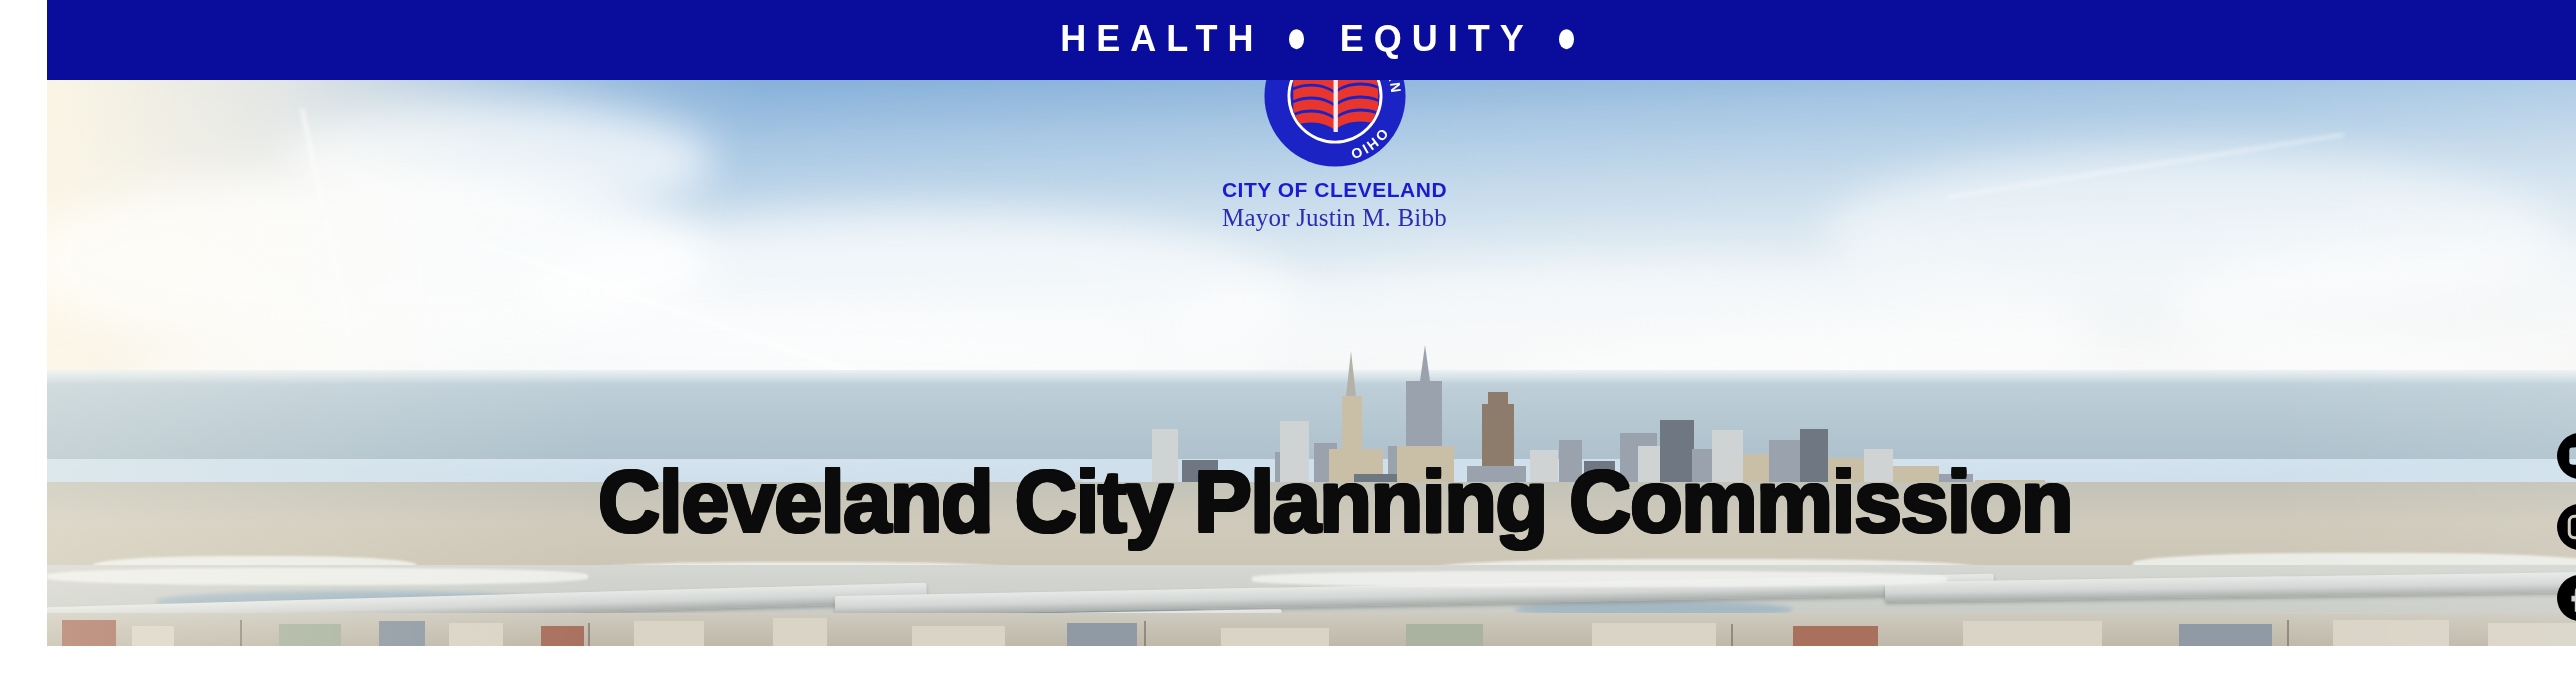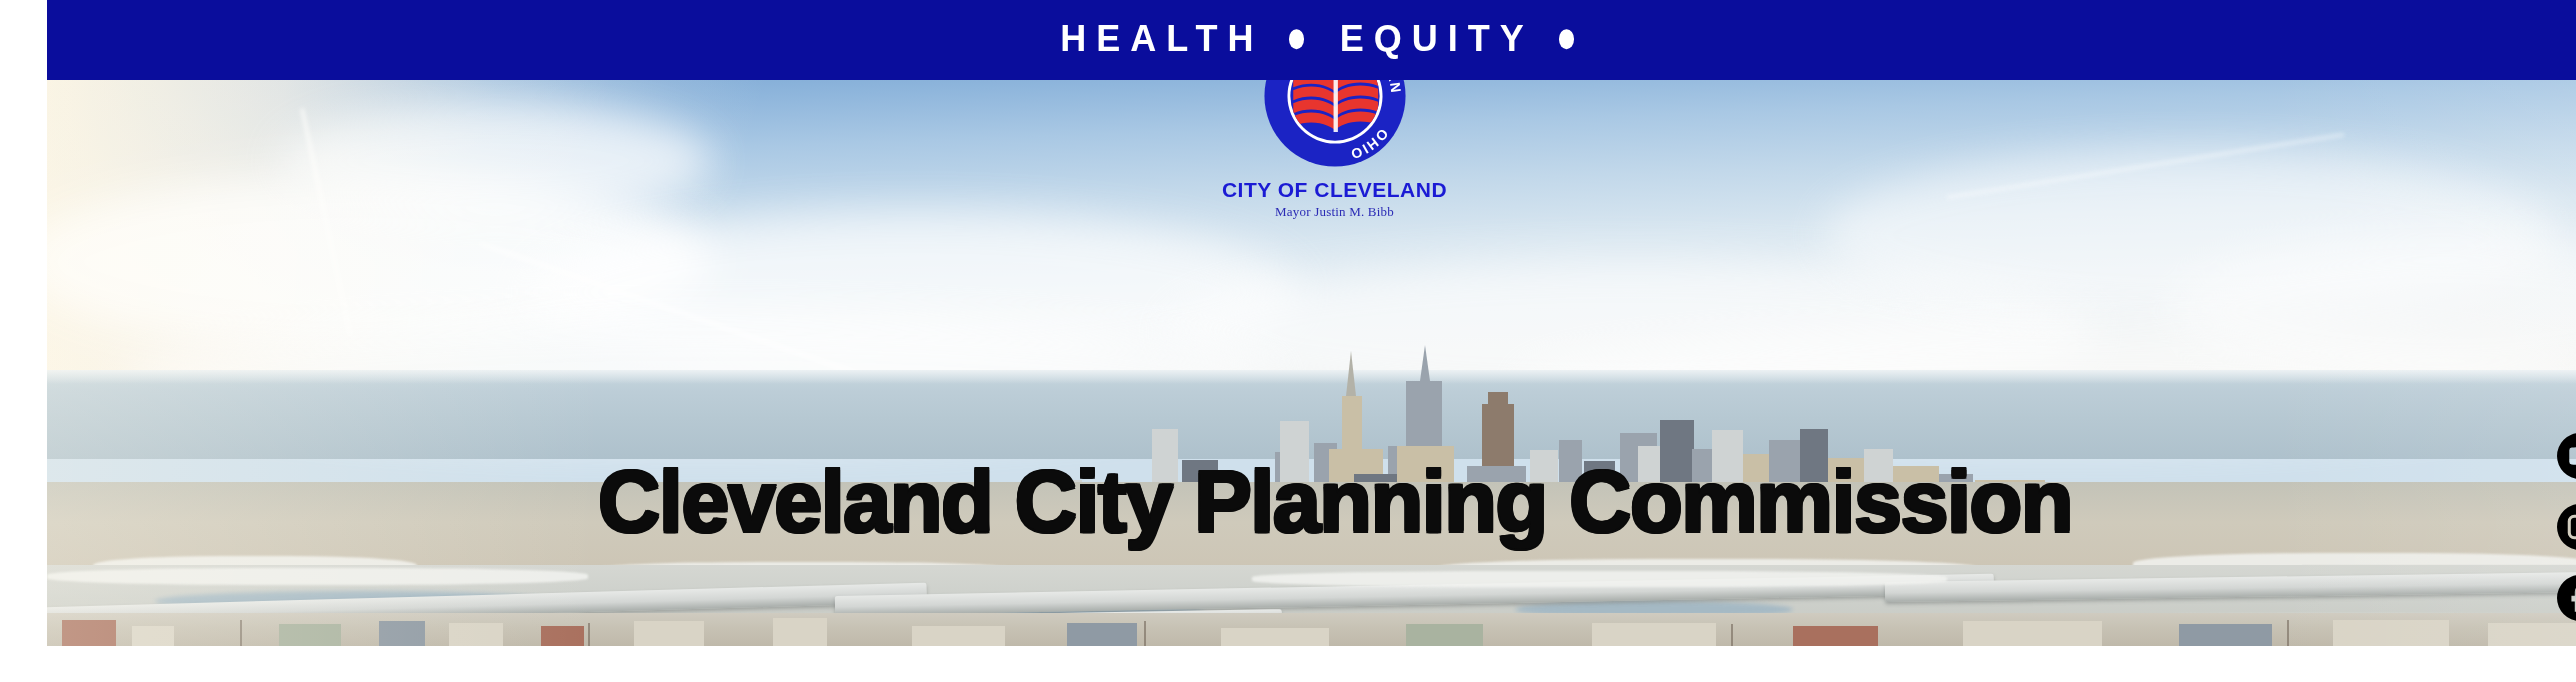--- a/index.html
+++ b/index.html
@@ -272,21 +272,21 @@
     font-weight: 700;
     font-size: 21px;
     letter-spacing: 0.5px;
     line-height: 1.05;
   }
   .logo-mayor {
     margin-top: 3.9px;
     color: #2b2bb5;
     font-family: "Liberation Serif", serif;
     font-weight: 400;
-    font-size: 13px;
+    font-size: 25px;
     letter-spacing: 0.2px;
     line-height: 1.05;
   }
 
   
   .main-title {
     position: absolute;
     left: 0;
     top: 457px;
     width: 2576px;

